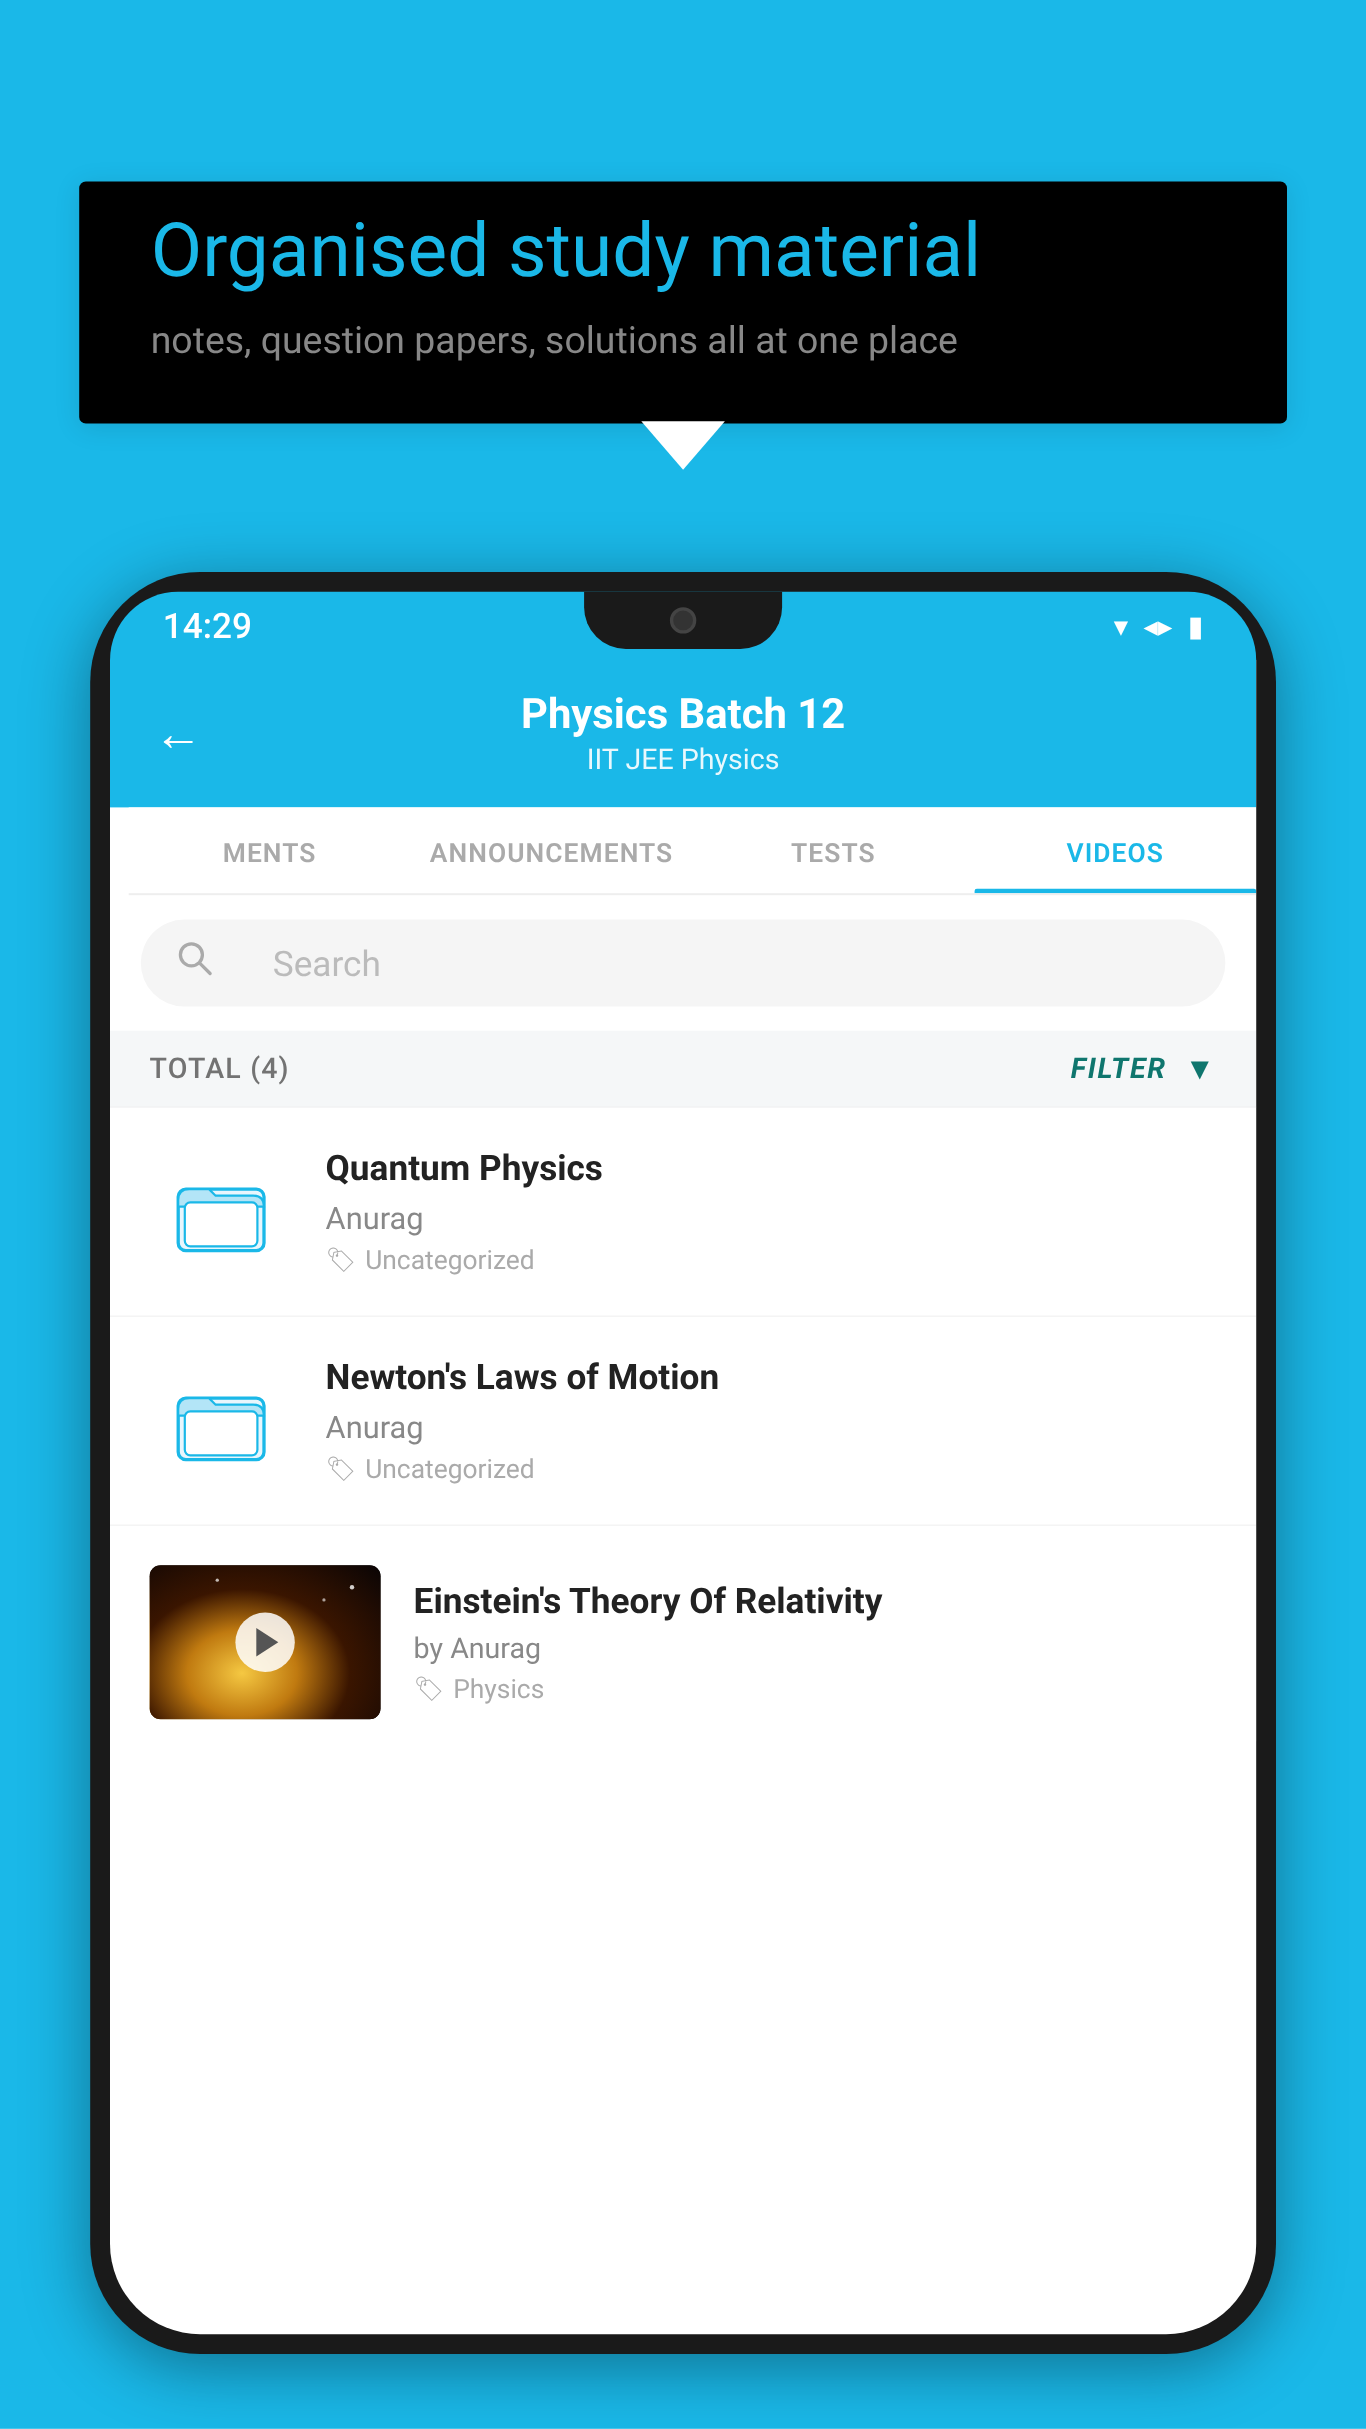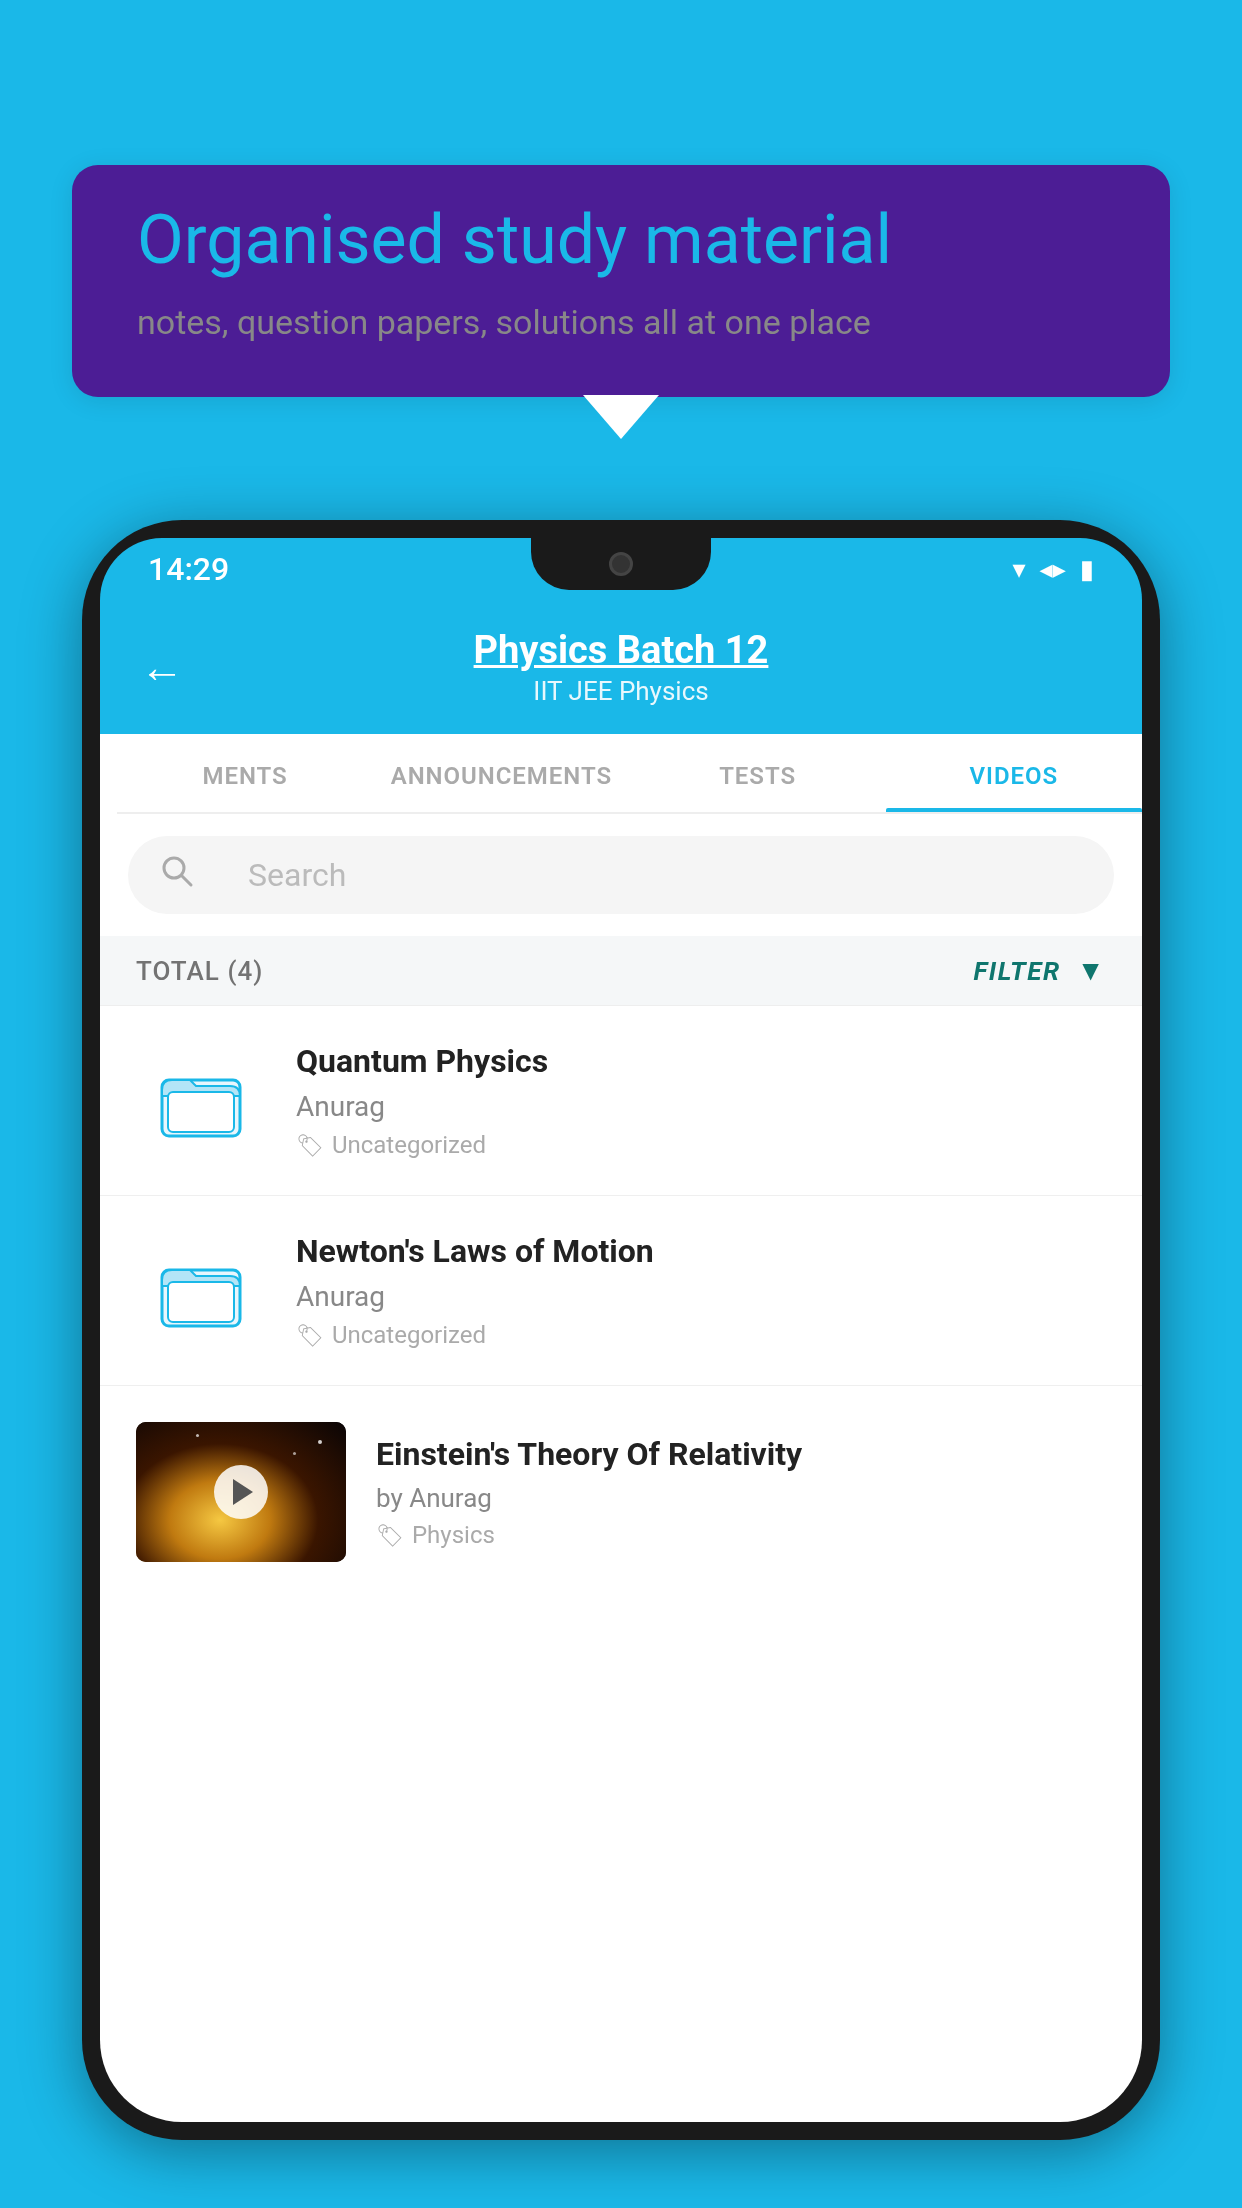--- a/index.html
+++ b/index.html
@@ -12,23 +12,23 @@
       overflow: hidden;
       position: relative;
     }
 
     
     .speech-bubble {
       position: absolute;
       top: 165px;
       left: 72px;
       right: 72px;
-      background: #4c1d95;
-      border-radius: 26px;
-      padding: 35px 65px 55px 65px;
+      background: #000000;
+      border-radius: 6px;
+      padding: 23px 65px 55px 65px;
       box-shadow: 0 4px 24px rgba(0,0,0,0.10);
     }
     .speech-bubble::after {
       content: '';
       position: absolute;
       bottom: -42px;
       left: 50%;
       transform: translateX(-50%);
       width: 0;
       height: 0;
@@ -140,21 +140,20 @@
       line-height: 1;
     }
     .header-title-block {
       flex: 1;
       text-align: center;
     }
     .header-title {
       color: white;
       font-size: 38px;
       font-weight: 700;
-      text-decoration: underline;
     }
     .header-subtitle {
       color: rgba(255,255,255,0.9);
       font-size: 26px;
       margin-top: 4px;
     }
 
     
     .tabs-bar {
       background: white;

